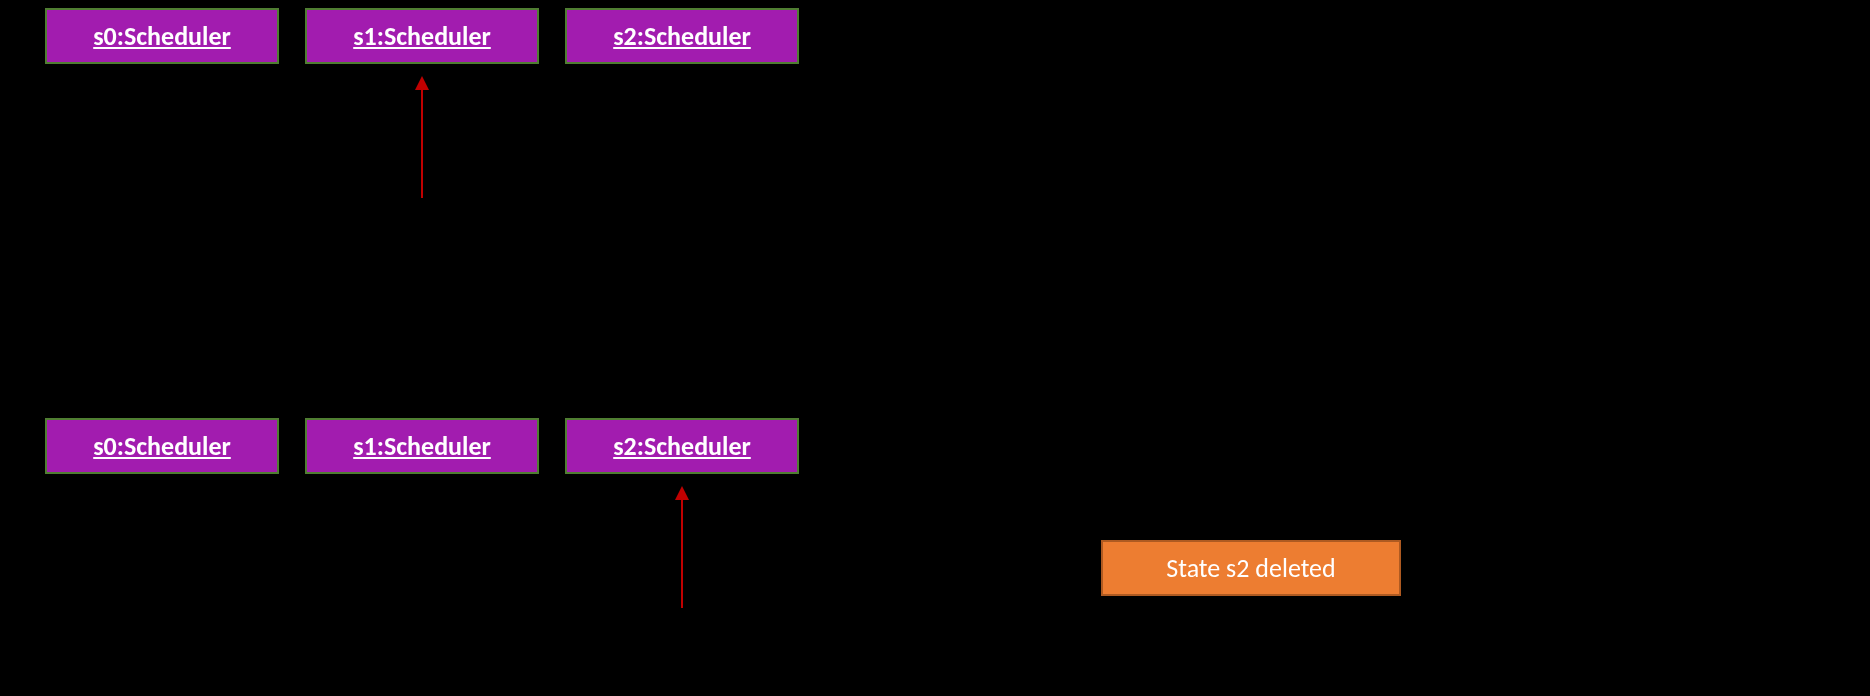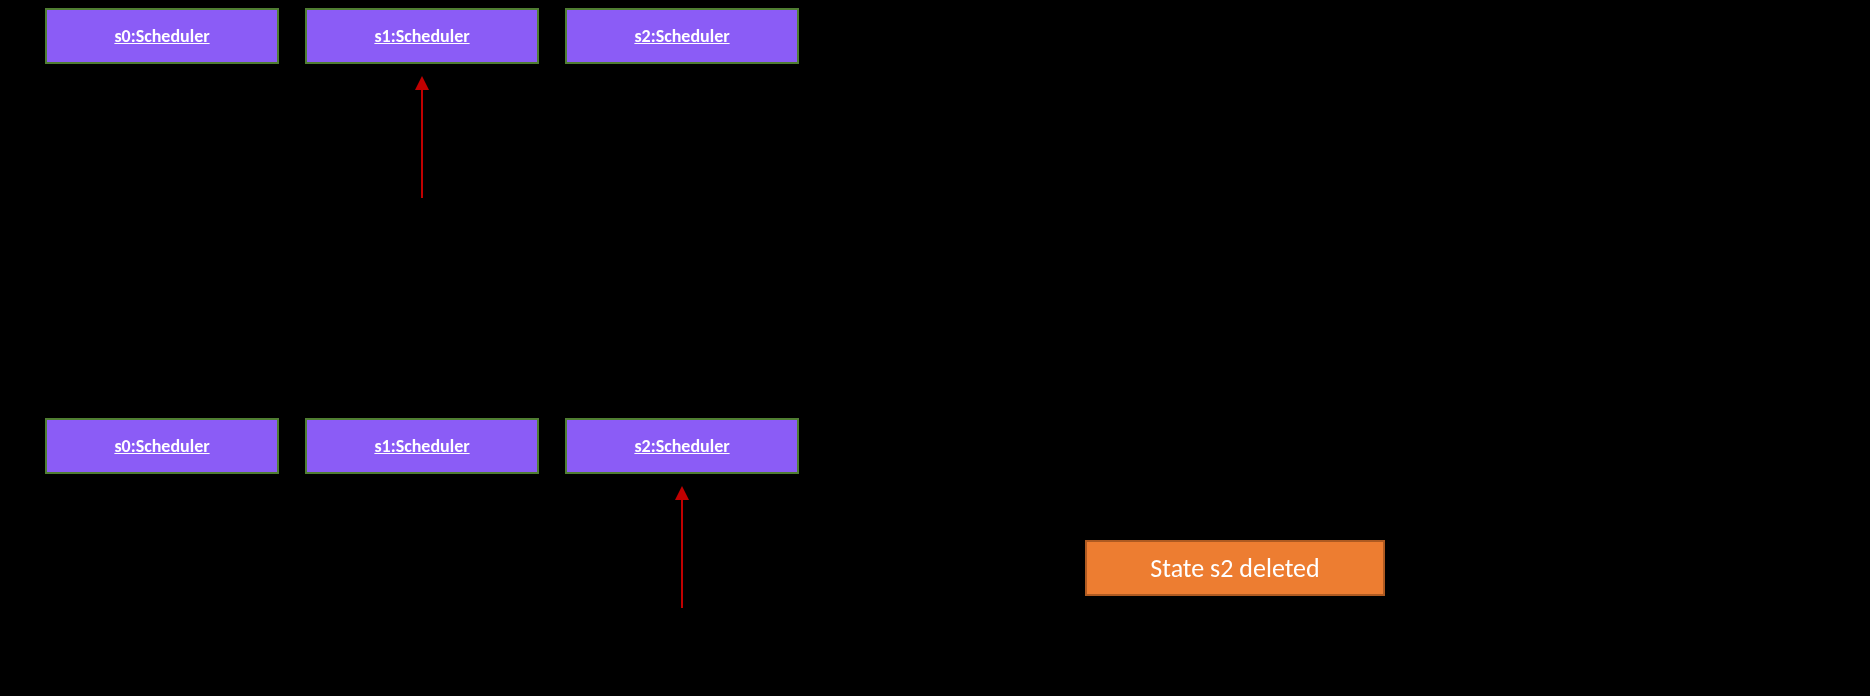--- a/index.html
+++ b/index.html
@@ -13,44 +13,45 @@
   }
   .stage {
     position: relative;
     width: 1870px;
     height: 696px;
   }
   .obj-box {
     position: absolute;
     width: 234px;
     height: 56px;
-    background: #8b5cf6;
+    background: #a21caf;
     border: 2px solid #507E32;
     box-sizing: border-box;
     display: flex;
     align-items: center;
     justify-content: center;
     color: #fff;
-    font-size: 18px;
+    font-size: 26px;
     font-weight: 600;
     text-decoration: underline;
   }
   .status-box {
     position: absolute;
     width: 300px;
     height: 56px;
     background: #ED7D31;
     border: 2px solid #AE5A21;
     box-sizing: border-box;
     display: flex;
     align-items: center;
     justify-content: center;
     color: #fff;
     font-size: 26px;
     font-weight: 400;
+    margin-left: 16px;
   }
   .vline {
     position: absolute;
     width: 2px;
     background: #C00000;
   }
   .vline .head {
     position: absolute;
     left: 50%;
     top: -2px;

